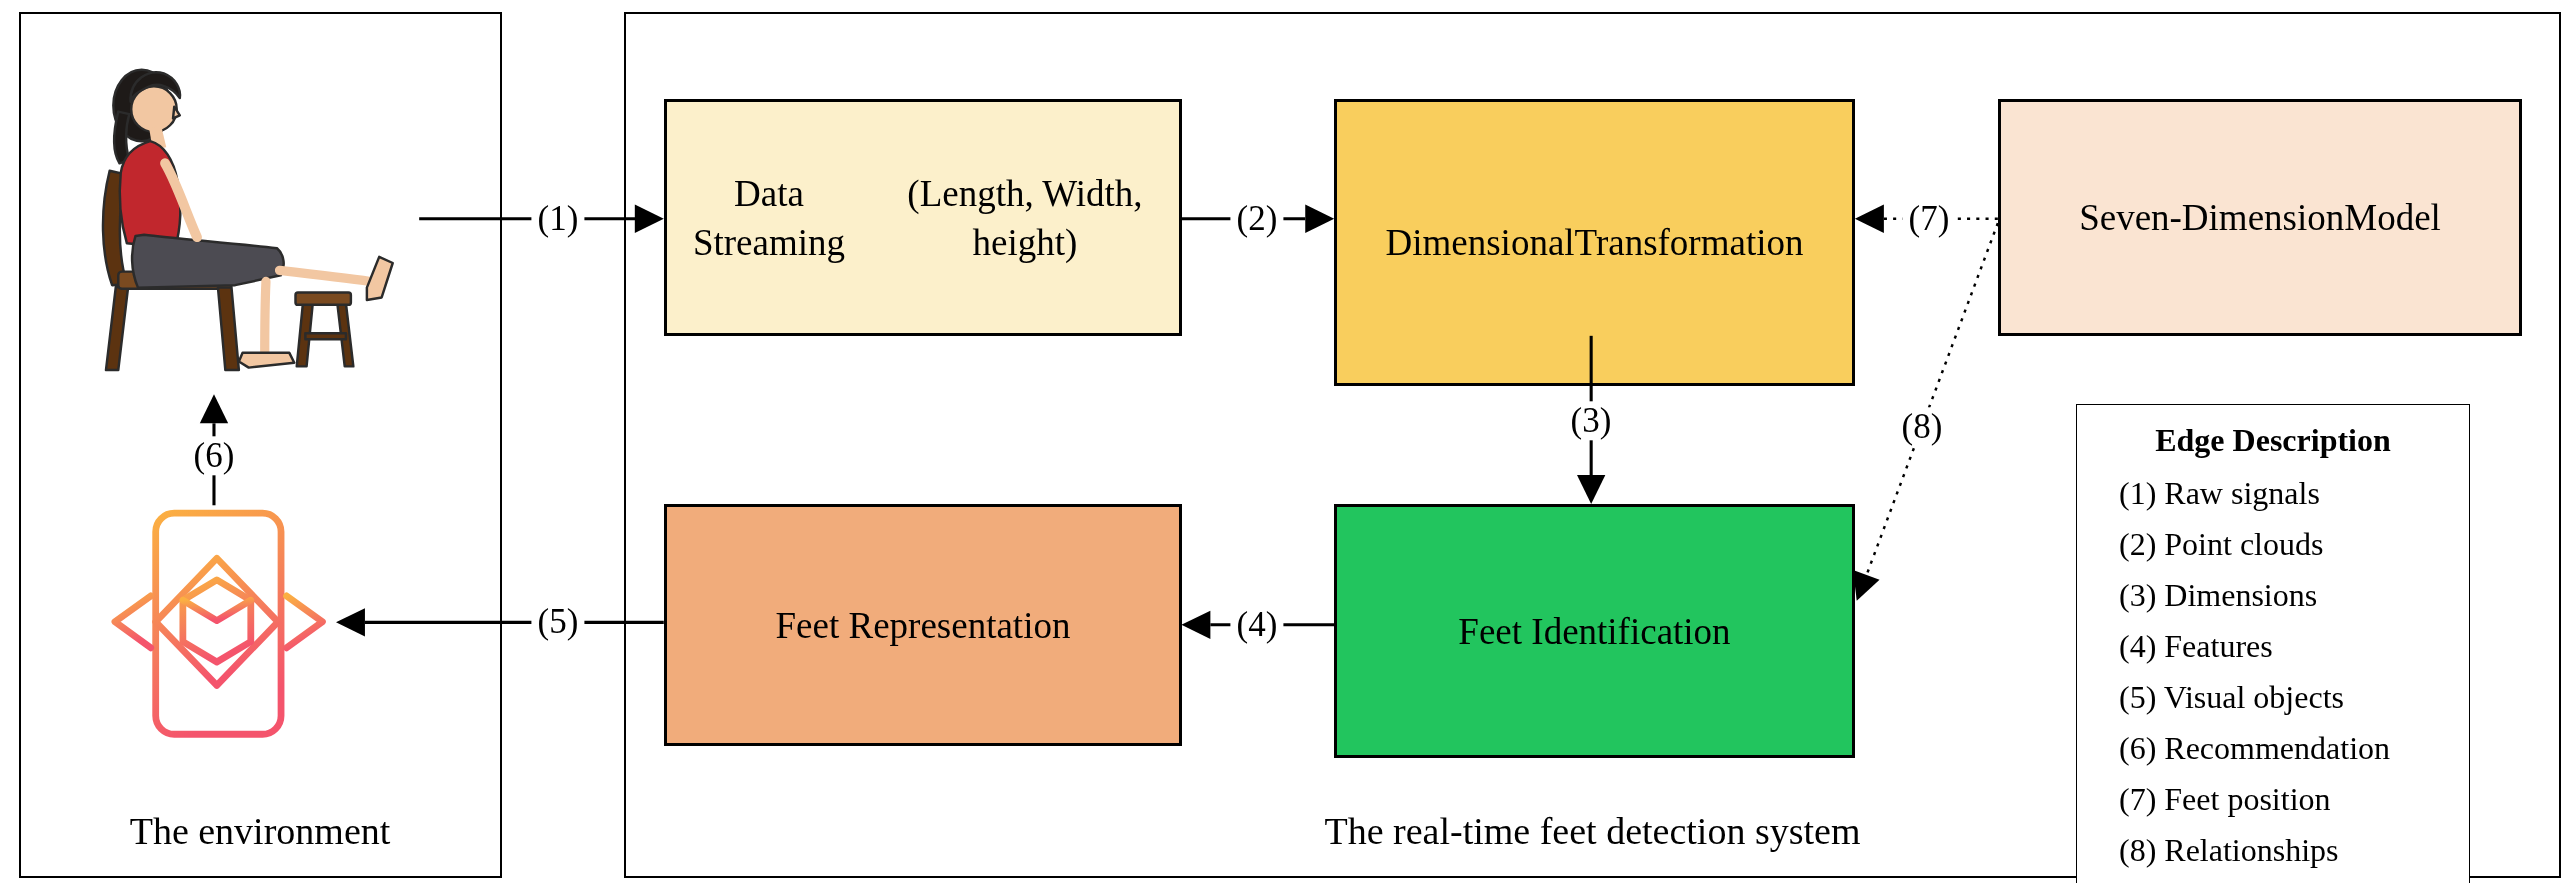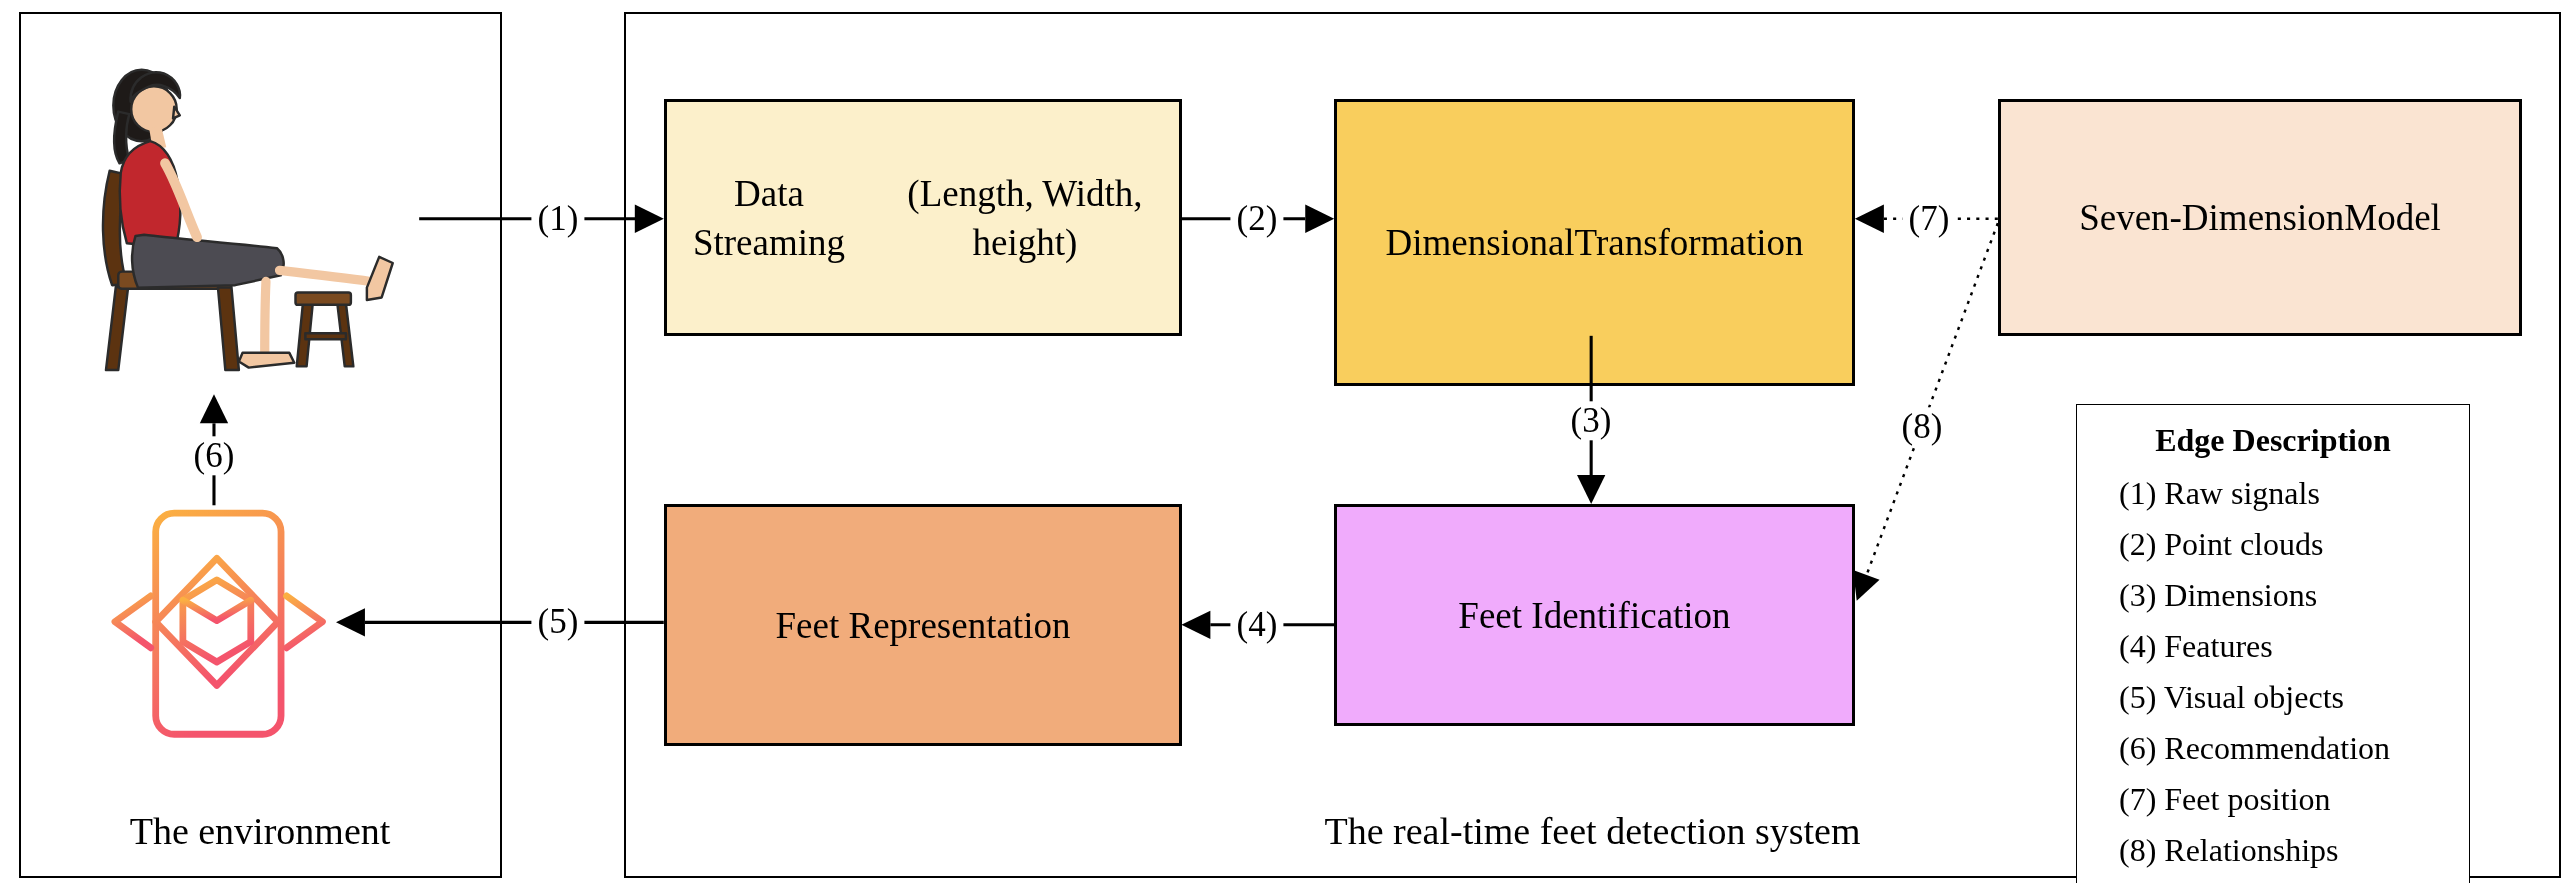--- a/index.html
+++ b/index.html
@@ -19,21 +19,21 @@
 
   .node{
     position:absolute;border:3.1px solid #000;box-sizing:border-box;
     display:flex;flex-direction:row;align-items:center;justify-content:center;
     text-align:center;font-size:37px;line-height:49px;
   }
   .n-datastream{left:664px;top:99px;width:518px;height:237px;background:#FCF0CB;}
   .n-dimtrans  {left:1334px;top:99px;width:521px;height:287px;background:#F9CE5D;}
   .n-sevendim  {left:1998px;top:99px;width:524px;height:237px;background:#FAE4D2;}
   .n-feetrep   {left:664px;top:504px;width:518px;height:242px;background:#F1AC7B;}
-  .n-feetid    {left:1334px;top:504px;width:521px;height:222px;background:#f0abfc;font-family:Liberation Serif, serif;}
+  .n-feetid    {left:1334px;top:504px;width:521px;height:254px;background:#22c55e;font-family:Liberation Serif, serif;}
 
   .edge-label{
     position:absolute;transform:translate(-50%,-50%);
     background:#ffffff;padding:1.2px 6.2px;font-size:35px;line-height:37px;white-space:nowrap;
   }
   .pos-e1{left:558px;top:219px;}
   .pos-e2{left:1257px;top:219px;}
   .pos-e3{left:1591px;top:421px;}
   .pos-e4{left:1257px;top:625px;}
   .pos-e5{left:558px;top:622px;}

